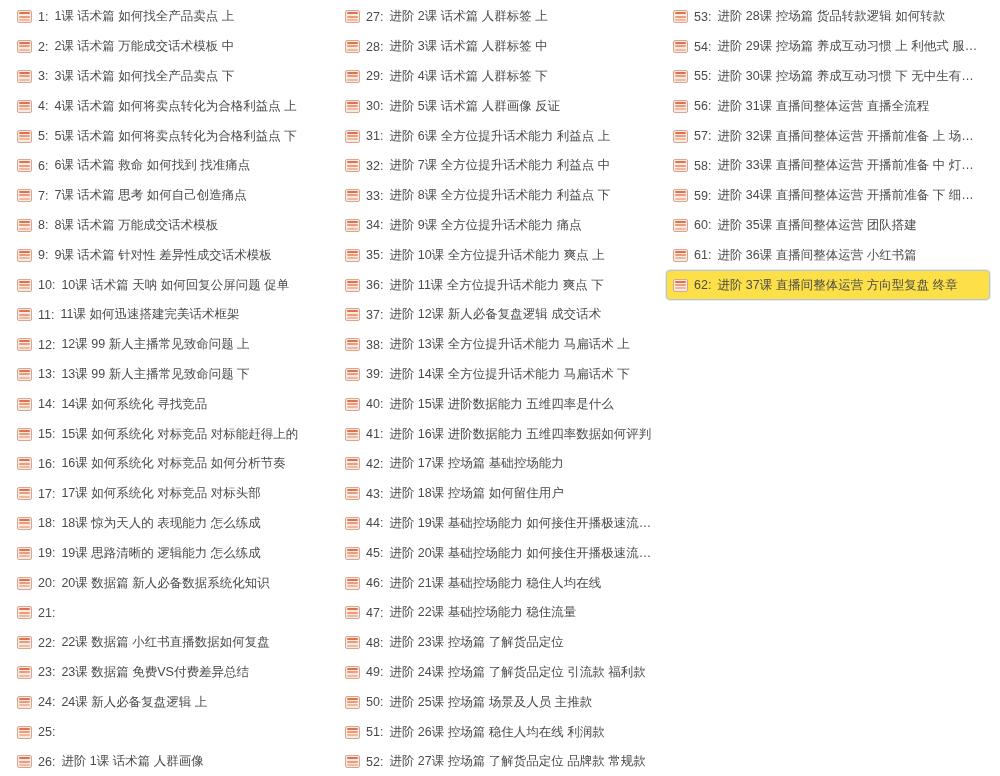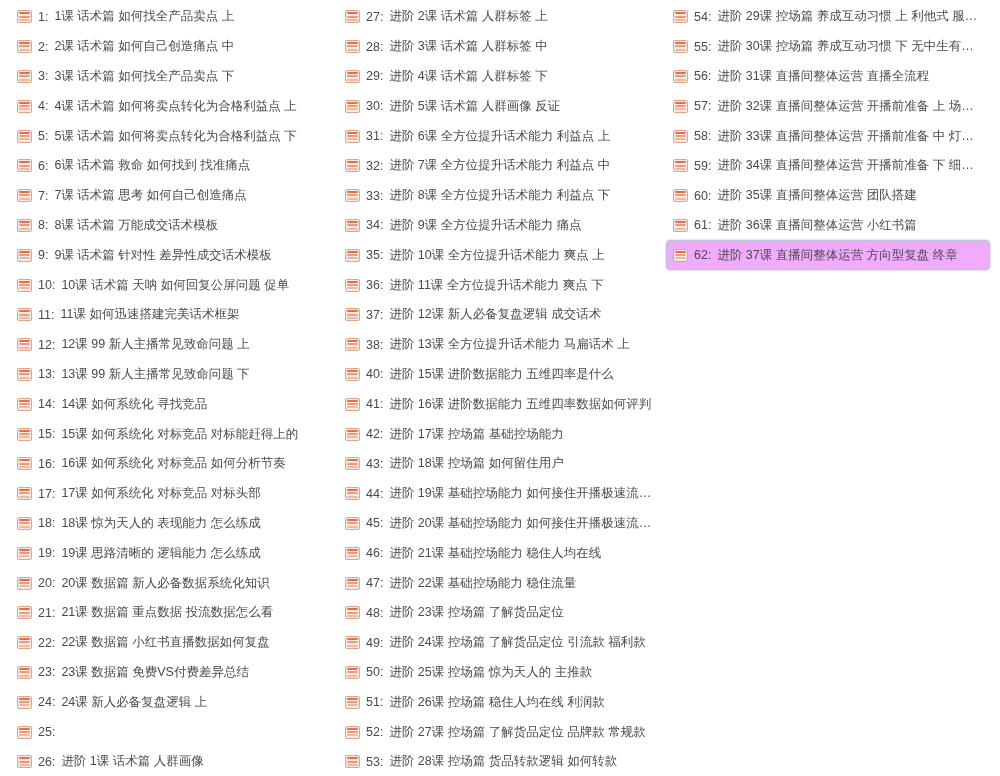--- a/index.html
+++ b/index.html
@@ -32,21 +32,21 @@
     margin: 0 2px;
     border: 1px solid transparent;
     border-radius: 4px;
     box-sizing: border-box;
     white-space: nowrap;
     overflow: hidden;
     cursor: default;
   }
   .item.selected {
     border-color: #b9c4d4;
-    background: #f0abfc;
+    background: #fde047;
     box-shadow: 0 0 0 1px rgba(180,195,215,0.35);
   }
   .icon {
     flex: 0 0 auto;
     width: 15px;
     height: 13px;
     position: relative;
     display: inline-block;
   }
   .icon .sheet {
@@ -98,21 +98,21 @@
       <span class="label">1课 话术篇 如何找全产品卖点 上</span>
     </div>
     <div class="item">
       <span class="icon">
         <span class="sheet"></span>
         <span class="bar b1"></span>
         <span class="bar b2"></span>
         <span class="bar b3"></span>
       </span>
       <span class="idx">2:</span>
-      <span class="label">2课 话术篇 如何自己创造痛点 中</span>
+      <span class="label">2课 话术篇 万能成交话术模板 中</span>
     </div>
     <div class="item">
       <span class="icon">
         <span class="sheet"></span>
         <span class="bar b1"></span>
         <span class="bar b2"></span>
         <span class="bar b3"></span>
       </span>
       <span class="idx">3:</span>
       <span class="label">3课 话术篇 如何找全产品卖点 下</span>
@@ -288,21 +288,20 @@
       <span class="label">20课 数据篇 新人必备数据系统化知识</span>
     </div>
     <div class="item">
       <span class="icon">
         <span class="sheet"></span>
         <span class="bar b1"></span>
         <span class="bar b2"></span>
         <span class="bar b3"></span>
       </span>
       <span class="idx">21:</span>
-      <span class="label">21课 数据篇 重点数据 投流数据怎么看</span>
     </div>
     <div class="item">
       <span class="icon">
         <span class="sheet"></span>
         <span class="bar b1"></span>
         <span class="bar b2"></span>
         <span class="bar b3"></span>
       </span>
       <span class="idx">22:</span>
       <span class="label">22课 数据篇 小红书直播数据如何复盘</span>
@@ -466,20 +465,30 @@
       <span class="idx">38:</span>
       <span class="label">进阶 13课 全方位提升话术能力 马扁话术 上</span>
     </div>
     <div class="item">
       <span class="icon">
         <span class="sheet"></span>
         <span class="bar b1"></span>
         <span class="bar b2"></span>
         <span class="bar b3"></span>
       </span>
+      <span class="idx">39:</span>
+      <span class="label">进阶 14课 全方位提升话术能力 马扁话术 下</span>
+    </div>
+    <div class="item">
+      <span class="icon">
+        <span class="sheet"></span>
+        <span class="bar b1"></span>
+        <span class="bar b2"></span>
+        <span class="bar b3"></span>
+      </span>
       <span class="idx">40:</span>
       <span class="label">进阶 15课 进阶数据能力 五维四率是什么</span>
     </div>
     <div class="item">
       <span class="icon">
         <span class="sheet"></span>
         <span class="bar b1"></span>
         <span class="bar b2"></span>
         <span class="bar b3"></span>
       </span>
@@ -567,21 +576,21 @@
       <span class="label">进阶 24课 控场篇 了解货品定位 引流款 福利款</span>
     </div>
     <div class="item">
       <span class="icon">
         <span class="sheet"></span>
         <span class="bar b1"></span>
         <span class="bar b2"></span>
         <span class="bar b3"></span>
       </span>
       <span class="idx">50:</span>
-      <span class="label">进阶 25课 控场篇 惊为天人的 主推款</span>
+      <span class="label">进阶 25课 控场篇 场景及人员 主推款</span>
     </div>
     <div class="item">
       <span class="icon">
         <span class="sheet"></span>
         <span class="bar b1"></span>
         <span class="bar b2"></span>
         <span class="bar b3"></span>
       </span>
       <span class="idx">51:</span>
       <span class="label">进阶 26课 控场篇 稳住人均在线 利润款</span>

